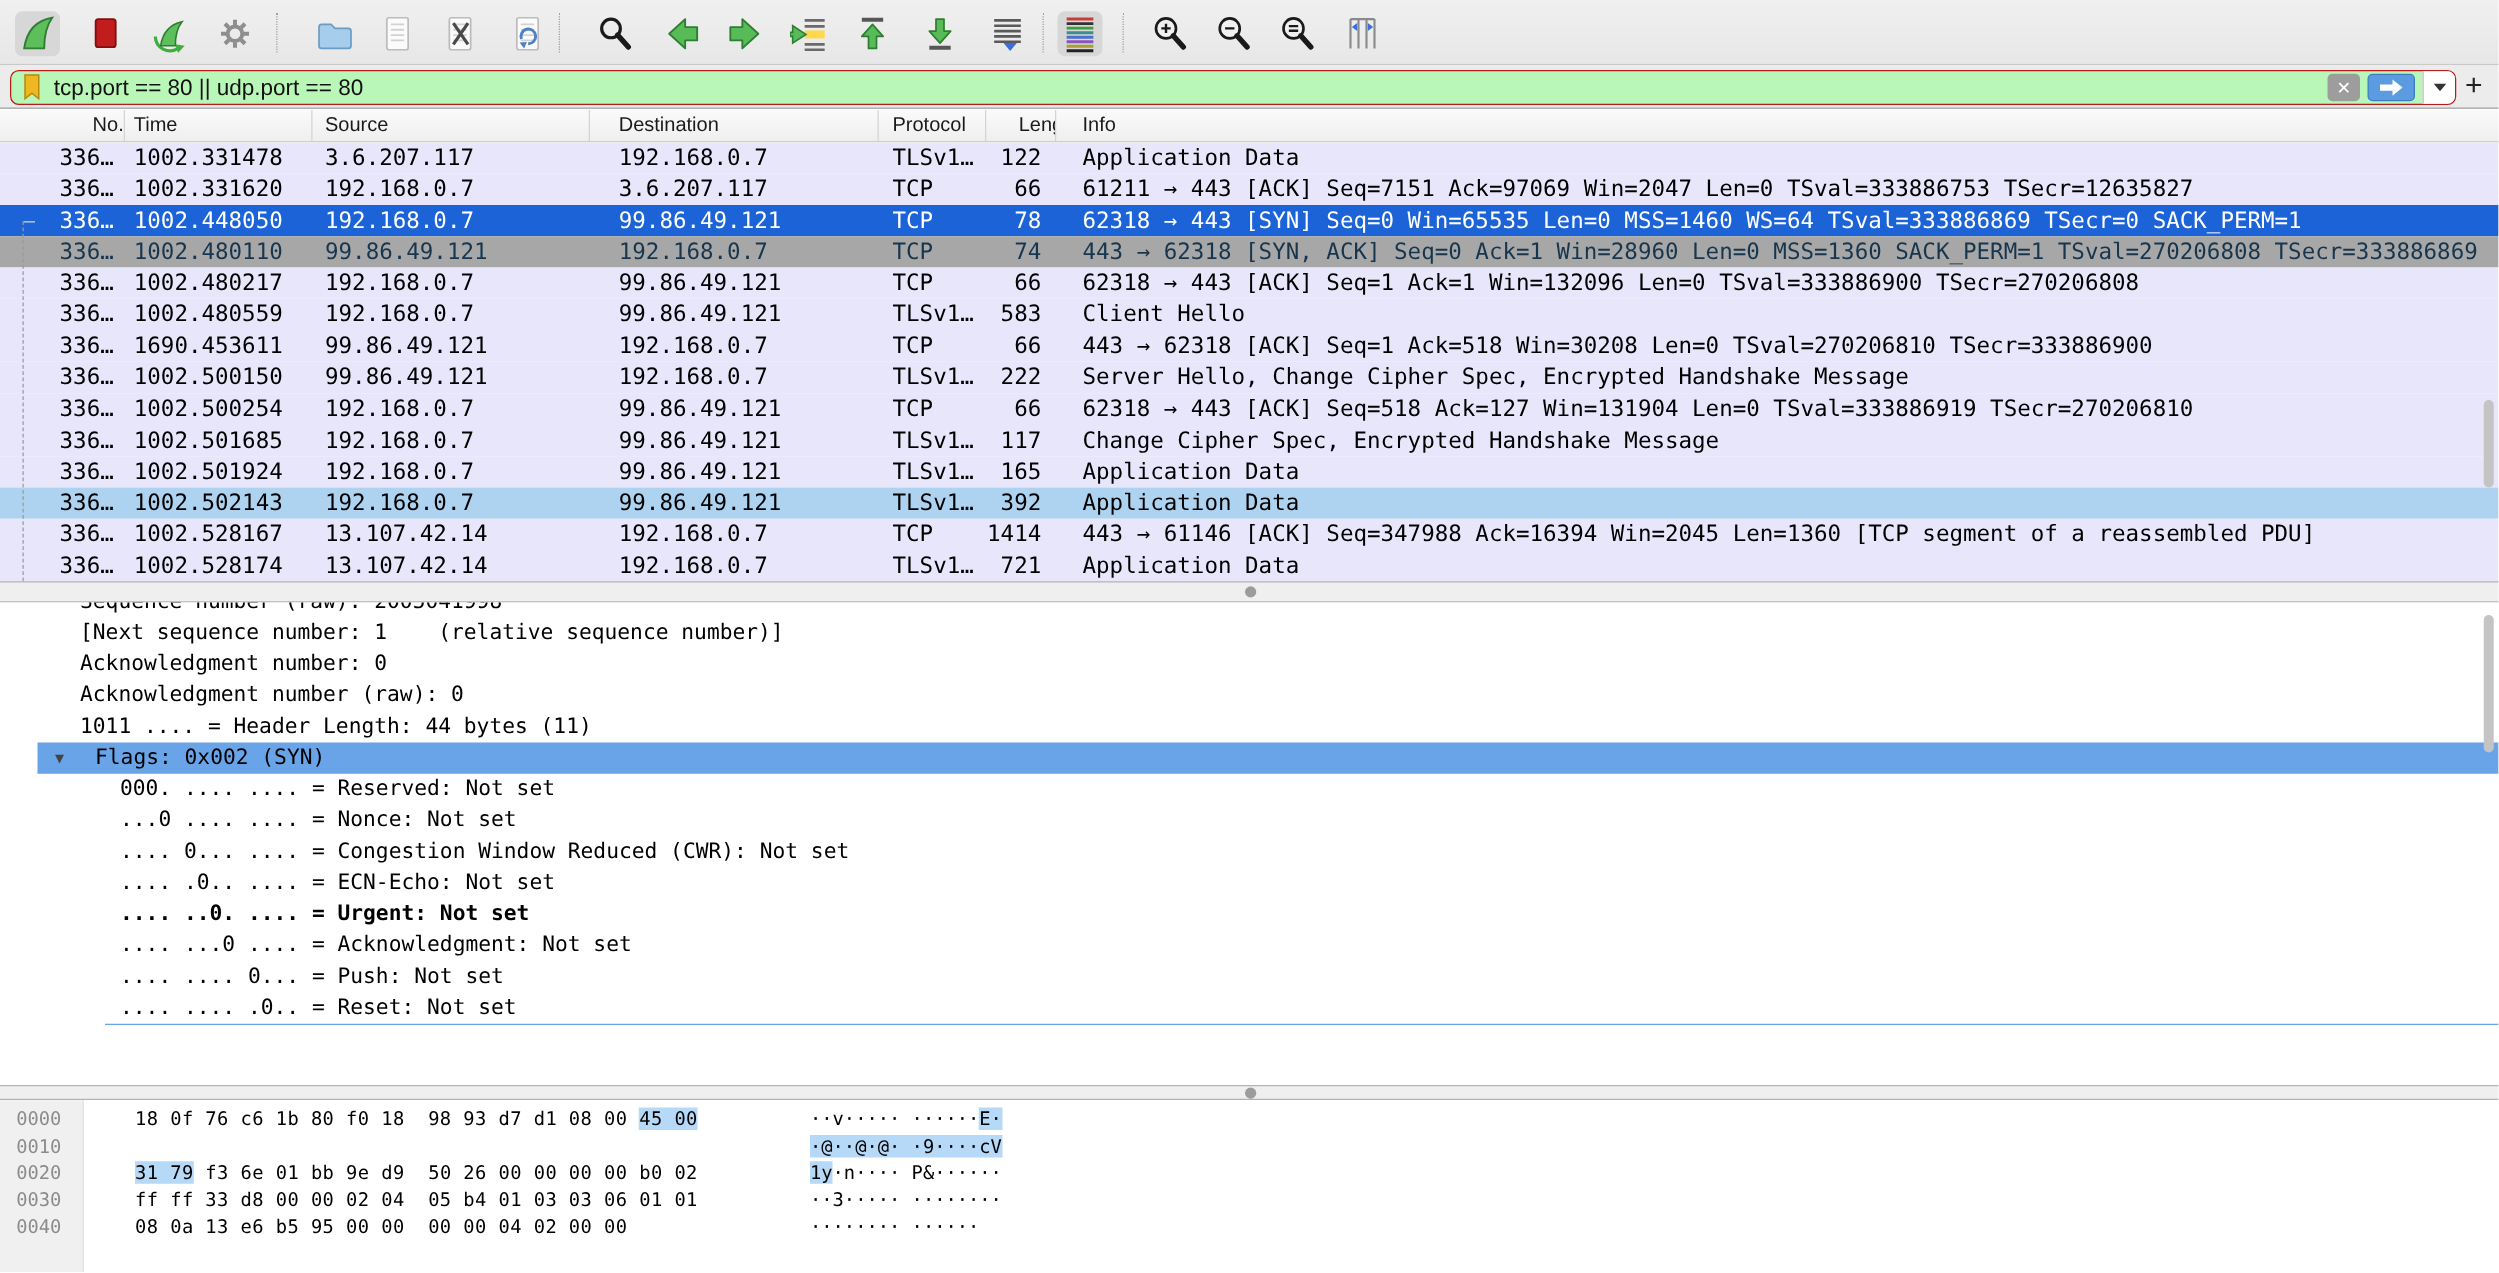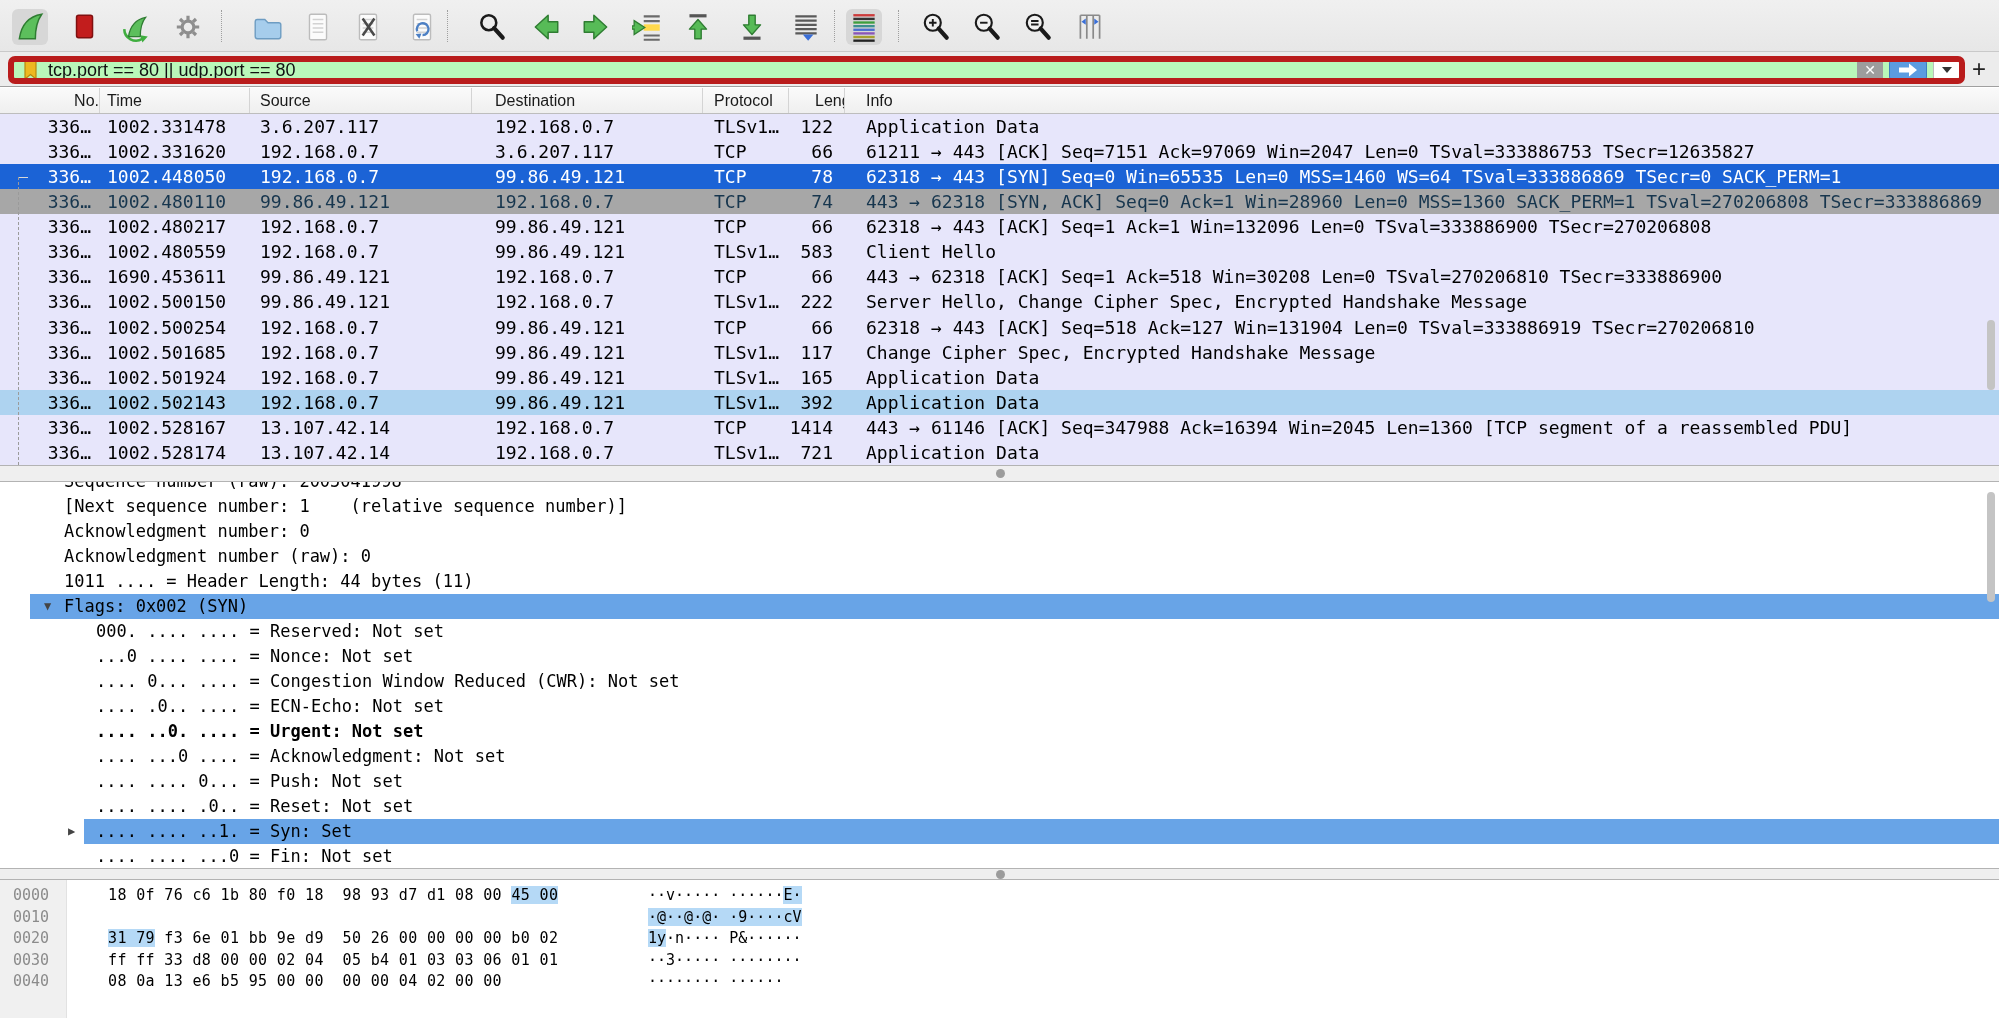--- a/index.html
+++ b/index.html
@@ -12,21 +12,21 @@
              background:linear-gradient(#f0f0f0,#e7e7e7); border-bottom:1px solid #c9c9c9; }
   .tbi { position:absolute; top:9px; width:36px; height:36px; display:flex; align-items:center; justify-content:center; }
   .tbi svg { width:32px; height:32px; }
   .tbi.pressed { background:#d7d7d7; border-radius:6px; }
   .tbsep { position:absolute; top:10px; height:32px; width:0; border-left:1px dotted #9f9f9f; }
 
   
   #filterbar { position:absolute; left:0; top:52px; width:1999px; height:35px;
                background:#ececec; border-bottom:1px solid #9f9f9f; }
   #filterfield { position:absolute; left:8px; top:4px; width:1957px; height:28px;
-                 background:#b9f7b9; border:6px solid #b91c1c; border-radius:7px;
+                 background:#b9f7b9; border:1px solid #b91c1c; border-radius:7px;
                  display:flex; align-items:center; overflow:hidden; }
   #bookmark { width:34px; height:26px; display:flex; align-items:center; justify-content:center; flex:0 0 auto; }
   #ftext { font-size:18px; color:#111; white-space:pre; flex:1 1 auto; }
   #fclear { flex:0 0 auto; width:26px; height:22px; background:#9d9d9d; border-radius:4px; margin-right:6px;
             display:flex; align-items:center; justify-content:center; color:#fff; font-size:14px; font-weight:bold; }
   #fapply { flex:0 0 auto; width:38px; height:22px; background:#5b9ce0; border:1px solid #3f7dc0; border-radius:4px;
             margin-right:6px; display:flex; align-items:center; justify-content:center; }
   #fcaret { flex:0 0 auto; width:26px; height:28px; background:#fff; border-left:1px solid #bdbdbd;
             display:flex; align-items:center; justify-content:center; }
   #fcaret i { width:0; height:0; border-left:5px solid transparent; border-right:5px solid transparent; border-top:6px solid #333; }
@@ -59,21 +59,21 @@
 
   
   .split { position:absolute; left:0; width:1999px; background:#efefef;
            border-top:1px solid #b3b3b3; border-bottom:1px solid #b3b3b3; }
   #split1 { top:465px; height:17px; }
   #split2 { top:868px; height:12px; }
   .knob { position:absolute; left:996px; width:9px; height:9px; border-radius:50%; background:#9c9c9c; }
   #split1 .knob { top:3px; } #split2 .knob { top:1px; }
 
   
-  #details { position:absolute; left:0; top:482px; width:1999px; height:386px; background:#fff; overflow:hidden; }
+  #details { position:absolute; left:0; top:482px; width:1999px; height:338px; background:#fff; overflow:hidden; }
   #dlines { position:absolute; left:0; top:-13px; width:1999px;
             font-family:"DejaVu Sans Mono","Liberation Mono",monospace; font-size:17px; color:#000; }
   .dline { position:relative; height:25px; line-height:25px; white-space:pre; }
   .hlbar { position:absolute; top:0; bottom:0; right:0; background:#68a4e7; }
   .exp { position:absolute; top:0; font-size:12px; color:#444; z-index:2; }
   .dtext { position:absolute; top:0; z-index:2; }
 
   
   #hexpane { position:absolute; left:0; top:880px; width:1999px; height:138px; background:#fff; overflow:hidden; }
   #hexgutter { position:absolute; left:0; top:0; width:67px; height:138px; background:#f0f0f0; border-right:1px solid #e2e2e2; }
@@ -409,21 +409,21 @@
       <div class="knob"></div>
     </div>
 
   <div id="details">
     <div id="dlines">
         <div class="dline"><span class="dtext" style="left: 64px;">Sequence number (raw): 2005041998</span></div>
         <div class="dline"><span class="dtext" style="left: 64px;">[Next sequence number: 1    (relative sequence number)]</span></div>
         <div class="dline"><span class="dtext" style="left: 64px;">Acknowledgment number: 0</span></div>
         <div class="dline"><span class="dtext" style="left: 64px;">Acknowledgment number (raw): 0</span></div>
         <div class="dline"><span class="dtext" style="left: 64px;">1011 .... = Header Length: 44 bytes (11)</span></div>
-        <div class="dline"><div class="hlbar" style="left: 30px;"></div><span class="exp" style="left: 44px;">▼</span><span class="dtext" style="left: 64px;">Flags: 0x002 (SYN)</span></div>
+        <div class="dline"><div class="hlbar" style="left: 30px;"></div><span class="exp" style="left: 44px;">▼</span><span class="dtext" style="left: 76px;">Flags: 0x002 (SYN)</span></div>
         <div class="dline"><span class="dtext" style="left: 96px;">000. .... .... = Reserved: Not set</span></div>
         <div class="dline"><span class="dtext" style="left: 96px;">...0 .... .... = Nonce: Not set</span></div>
         <div class="dline"><span class="dtext" style="left: 96px;">.... 0... .... = Congestion Window Reduced (CWR): Not set</span></div>
         <div class="dline"><span class="dtext" style="left: 96px;">.... .0.. .... = ECN-Echo: Not set</span></div>
         <div class="dline"><span class="dtext" style="left: 96px; font-weight: bold;">.... ..0. .... = Urgent: Not set</span></div>
         <div class="dline"><span class="dtext" style="left: 96px;">.... ...0 .... = Acknowledgment: Not set</span></div>
         <div class="dline"><span class="dtext" style="left: 96px;">.... .... 0... = Push: Not set</span></div>
         <div class="dline"><span class="dtext" style="left: 96px;">.... .... .0.. = Reset: Not set</span></div>
         <div class="dline"><div class="hlbar" style="left: 84px;"></div><span class="exp" style="left: 68px;">▶</span><span class="dtext" style="left: 96px;">.... .... ..1. = Syn: Set</span></div>
         <div class="dline"><span class="dtext" style="left: 96px;">.... .... ...0 = Fin: Not set</span></div>

